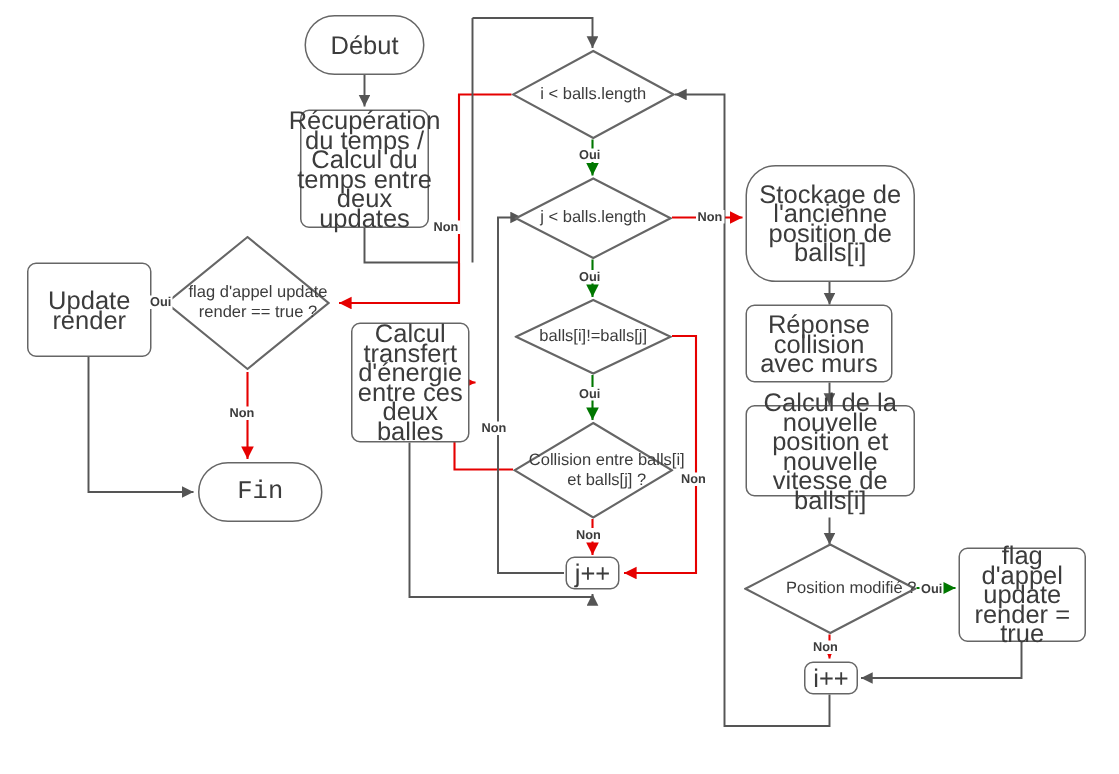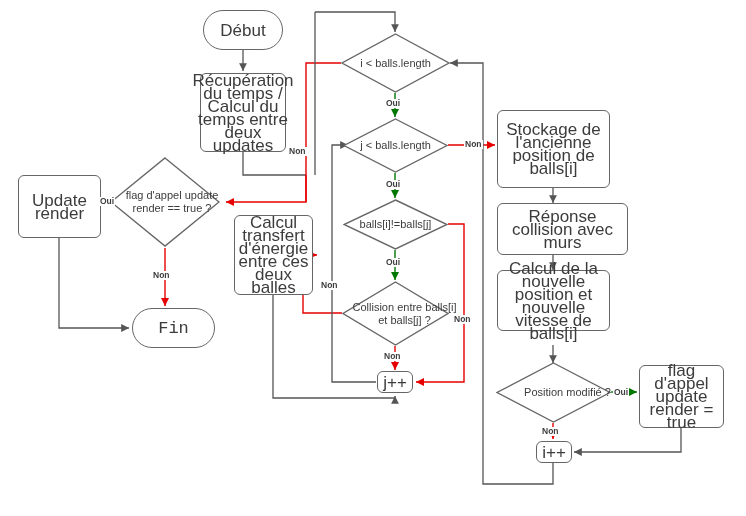--- a/index.html
+++ b/index.html
@@ -151,25 +151,25 @@
   </div>
 
   <div class="node proc" style="left:234px;top:215px;width:79px;height:80px;padding:2px;">
     <span>Calcul transfert d'énergie entre ces deux balles</span>
   </div>
 
   <div class="node proc" style="left:377px;top:371px;width:36px;height:22px;">
     <span>j++</span>
   </div>
 
-  <div class="node proc" style="left:497px;top:110px;width:113px;height:78px;padding:3px;">
+  <div class="node proc" style="left:497px;top:110px;width:113px;height:78px;padding:3px;border-radius:20px;">
     <span>Stockage de l'ancienne position de balls[i]</span>
   </div>
 
-  <div class="node proc" style="left:497px;top:203px;width:131px;height:52px;padding:7px;justify-content:center;">
+  <div class="node proc" style="left:497px;top:203px;width:98px;height:52px;padding:7px;justify-content:center;">
     <span>Réponse collision avec murs</span>
   </div>
 
   <div class="node proc" style="left:497px;top:270px;width:113px;height:61px;padding:3px;">
     <span>Calcul de la nouvelle position et nouvelle vitesse de balls[i]</span>
   </div>
 
   <div class="diamond-wrap" style="left:496px;top:362px;width:115px;height:61px;">
     <svg width="115" height="61">
         <polygon points="57.5,1 114,30.5 57.5,60 1,30.5" fill="#ffffff" stroke="#666" stroke-width="1.4"></polygon>

